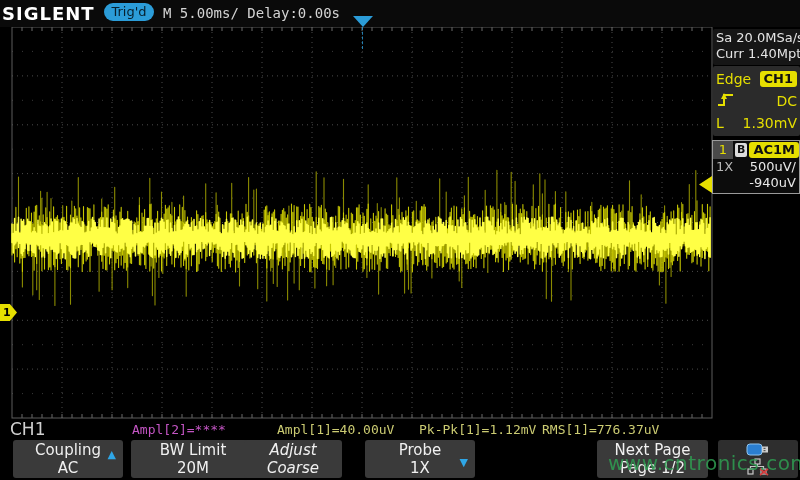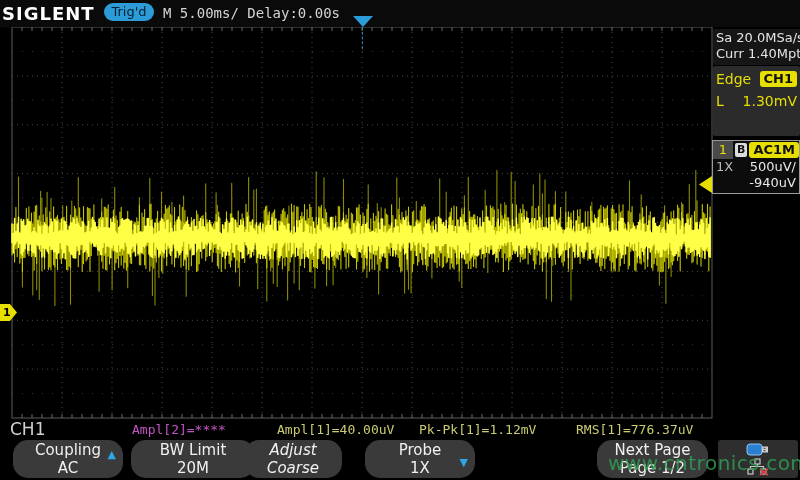--- a/index.html
+++ b/index.html
@@ -41,21 +41,21 @@
                text-align:center;line-height:18px;margin-right:2px;}
   .badge-white{background:#dcdcdc;color:#111;border-radius:2px;padding:0 2px;font-size:11px;line-height:14px;font-weight:bold;margin-right:2px;}
   #ch-card .row{display:flex;justify-content:space-between;color:#e8e8e8;font-size:13px;line-height:16px;padding:0 3px;}
   #ch-card .dim{color:#b8b8b8;}
 
   
   #meas-ch-label{left:10px;top:419px;color:#d0d0d0;font-size:17px;}
   .meas{top:422px;font-size:13px;font-family:"DejaVu Sans Mono",monospace;white-space:nowrap;}
 
   
-  .menu-btn{top:440px;height:38px;background:#3a3a3a;border-radius:15px;color:#f0f0f0;
+  .menu-btn{top:440px;height:38px;background:#3a3a3a;border-radius:3px;color:#f0f0f0;
             display:flex;flex-direction:column;justify-content:center;align-items:center;
             font-size:15px;line-height:18px;}
   .menu-btn .arrow{position:absolute;right:7px;font-size:11px;color:#2fa6e6;}
   #icon-panel{left:718px;top:440px;width:80px;height:38px;background:#2e2e2e;border-radius:3px;
               display:flex;flex-direction:column;align-items:center;justify-content:center;gap:1px;}
   #watermark{left:608px;top:451px;color:#2f9e52;font-size:20px;opacity:.85;z-index:50;letter-spacing:.5px;}
 </style>
 </head>
 <body>
 
@@ -86,20 +86,29 @@
   <div>Sa 20.0MSa/s</div>
   <div>Curr 1.40Mpts</div>
 </div>
 
 <div id="trig-card" class="abs panel-card">
   <div class="trig-row">
     <span>Edge</span>
     <span class="badge-yellow">CH1</span>
   </div>
   <div class="trig-row">
+    <span>
+      <svg width="20" height="17" viewBox="0 0 20 17">
+        <path d="M2 14 H8 V4 H17" stroke="#e6df00" stroke-width="2" fill="none"></path>
+        <polygon points="5,8 11,8 8,2" fill="#e6df00"></polygon>
+      </svg>
+    </span>
+    <span>DC</span>
+  </div>
+  <div class="trig-row">
     <span>L</span>
     <span>1.30mV</span>
   </div>
 </div>
 
 <div id="ch-card" class="abs">
   <div class="row1">
     <span id="ch-num-tile">1</span>
     <span class="badge-white">B</span>
     <span class="badge-yellow">AC1M</span>
@@ -110,21 +119,21 @@
   </div>
   <div class="row" style="justify-content:flex-end;">
     <span>-940uV</span>
   </div>
 </div>
 
 <div id="meas-ch-label" class="abs">CH1</div>
 <span class="abs meas" style="left: 132px; color: rgb(196, 85, 196);">Ampl[2]=****</span>
 <span class="abs meas" style="left: 277px; color: rgb(203, 203, 114);">Ampl[1]=40.00uV</span>
 <span class="abs meas" style="left: 419px; color: rgb(203, 203, 114);">Pk-Pk[1]=1.12mV</span>
-<span class="abs meas" style="left: 576px; color: rgb(203, 203, 114);">RMS[1]=776.37uV</span>
+<span class="abs meas" style="left: 542px; color: rgb(203, 203, 114);">RMS[1]=776.37uV</span>
 
 <div class="abs menu-btn" style="left:13px;width:110px;">
   <span>Coupling</span>
   <span>AC</span>
   <span class="arrow" style="top:6px;">▲</span>
 </div>
 <div class="abs menu-btn" style="left:131px;width:124px;">
   <span>BW Limit</span>
   <span>20M</span>
 </div>

